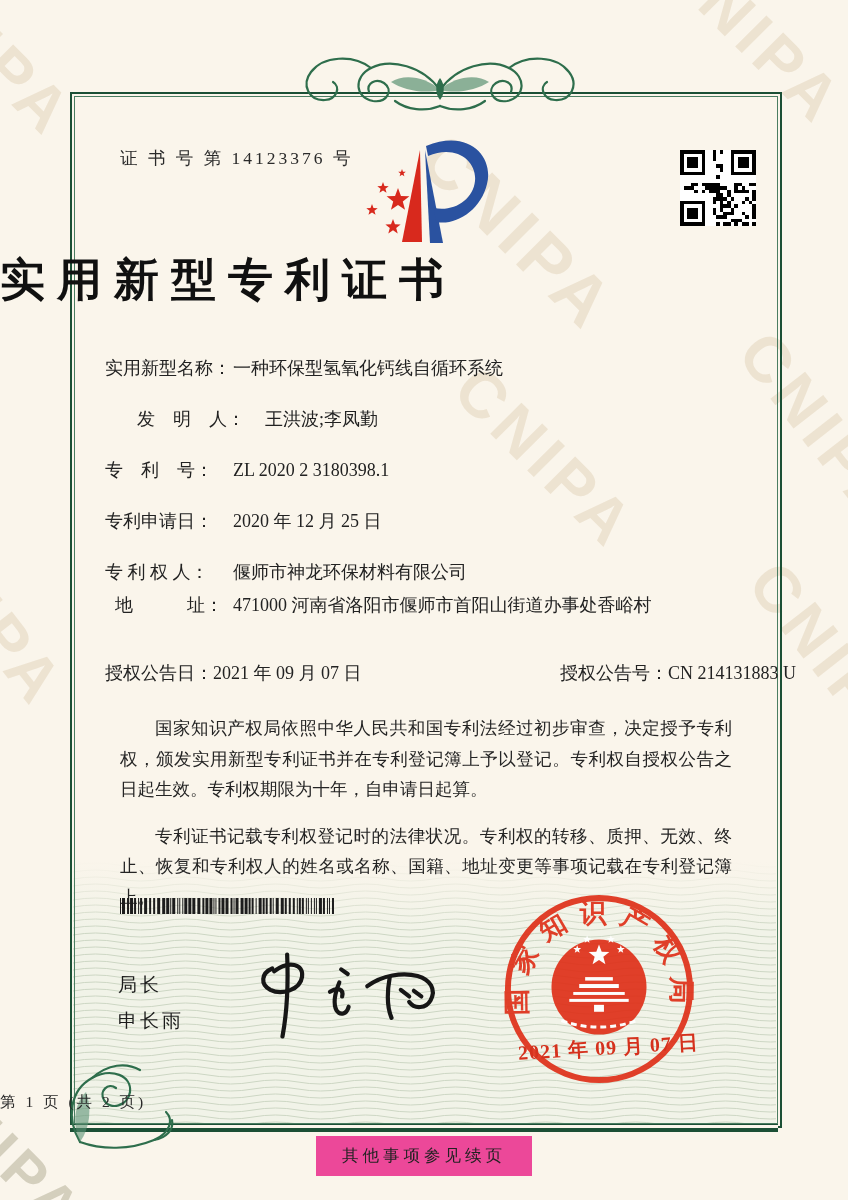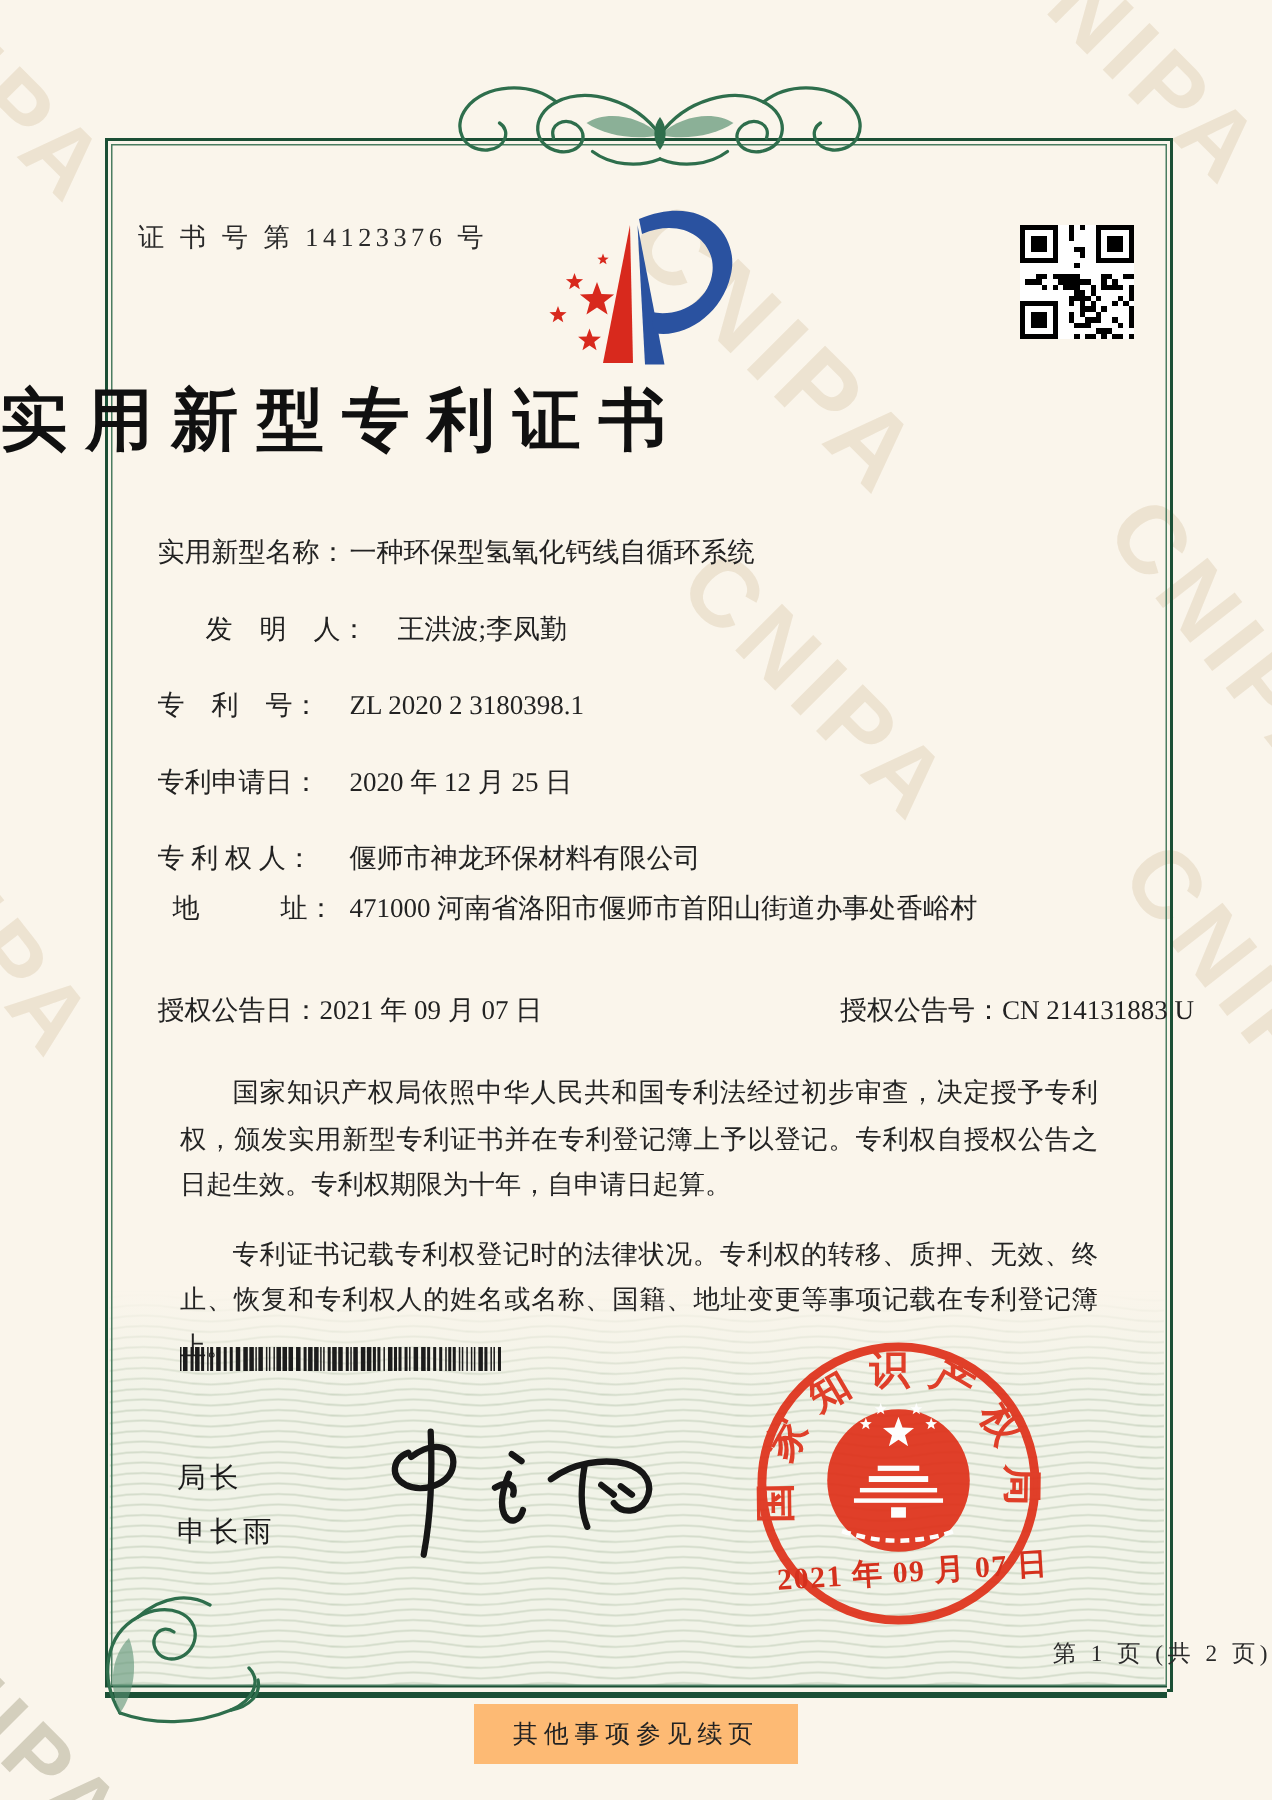--- a/index.html
+++ b/index.html
@@ -17,21 +17,21 @@
          border:2.5px solid #1b4f35;}
   .frame-inner{position:absolute;inset:2px;border:1px solid #4a7d61;}
   .frame-bottom{position:absolute;left:70px;top:1124px;width:708px;height:8px;
                 border-top:1.5px solid #1b4f35;border-bottom:4.5px solid #1b4f35;background:#faf5eb;box-sizing:border-box;}
 
   
   .waves-wrap{position:absolute;left:73px;top:861px;width:703px;height:263px;}
   .waves-fade{position:absolute;left:73px;top:861px;width:703px;height:70px;
               background:linear-gradient(#faf5eb,rgba(250,245,235,0));}
 
-  .cert-no{position:absolute;left:92px;top:146px;font-size:17.5px;letter-spacing:3px;color:#2a2a2a;}
+  .cert-no{position:absolute;left:120px;top:146px;font-size:17.5px;letter-spacing:3px;color:#2a2a2a;}
   .title{position:absolute;left:0;right:11px;top:250px;font-size:45px;
          font-weight:600;letter-spacing:12px;color:#101010;}
 
   .field-row{position:absolute;left:105px;font-size:18px;color:#222;white-space:nowrap;}
   .field-label{display:inline-block;min-width:128px;}
   .grant-second{position:absolute;left:455px;top:0;}
 
   .paras{position:absolute;left:104px;top:697px;width:644px;font-size:17.5px;line-height:30.5px;
          color:#242424;text-align:justify;}
   .paras p{margin:16px;text-indent:2em;}
@@ -42,24 +42,24 @@
   .officer-title{position:absolute;left:118px;top:972px;font-size:19px;letter-spacing:3px;color:#1b1b1b;}
   .officer-name{position:absolute;left:118px;top:1008px;font-size:19px;letter-spacing:3px;color:#1b1b1b;}
   .signature{position:absolute;left:248px;top:948px;width:205px;height:95px;}
 
   .seal{position:absolute;left:500px;top:890px;width:198px;height:198px;opacity:0.92;}
   .seal-arc{font-size:27px;font-weight:bold;letter-spacing:12px;fill:#df3019;
             font-family:"Liberation Serif","DejaVu Serif",serif;}
   .seal-date{position:absolute;left:518px;top:1034px;width:190px;font-size:20px;font-weight:bold;
              color:#d5311d;transform:rotate(-3.5deg);letter-spacing:1px;white-space:nowrap;}
 
-  .page-indicator{position:absolute;left:0;right:0;top:1092px;text-align:right;
+  .page-indicator{position:absolute;left:0;right:0;top:1092px;text-align:left;
                   font-size:15.5px;letter-spacing:3px;color:#2a2a2a;}
   .note-box{position:absolute;left:50%;top:1136px;transform:translateX(-50%);
-            background:#fdba74;padding:9px 26px;font-size:16.5px;letter-spacing:4px;color:#222;}
+            background:#ec4899;padding:9px 26px;font-size:16.5px;letter-spacing:4px;color:#222;}
 
   .ornament-top{position:absolute;left:295px;top:56px;width:290px;height:68px;}
   .ornament-bl{position:absolute;left:62px;top:1064px;width:215px;height:88px;}
   .logo{position:absolute;left:352px;top:134px;width:180px;height:120px;}
 </style>
 </head>
 <body>
 
 <div class="page">
 

